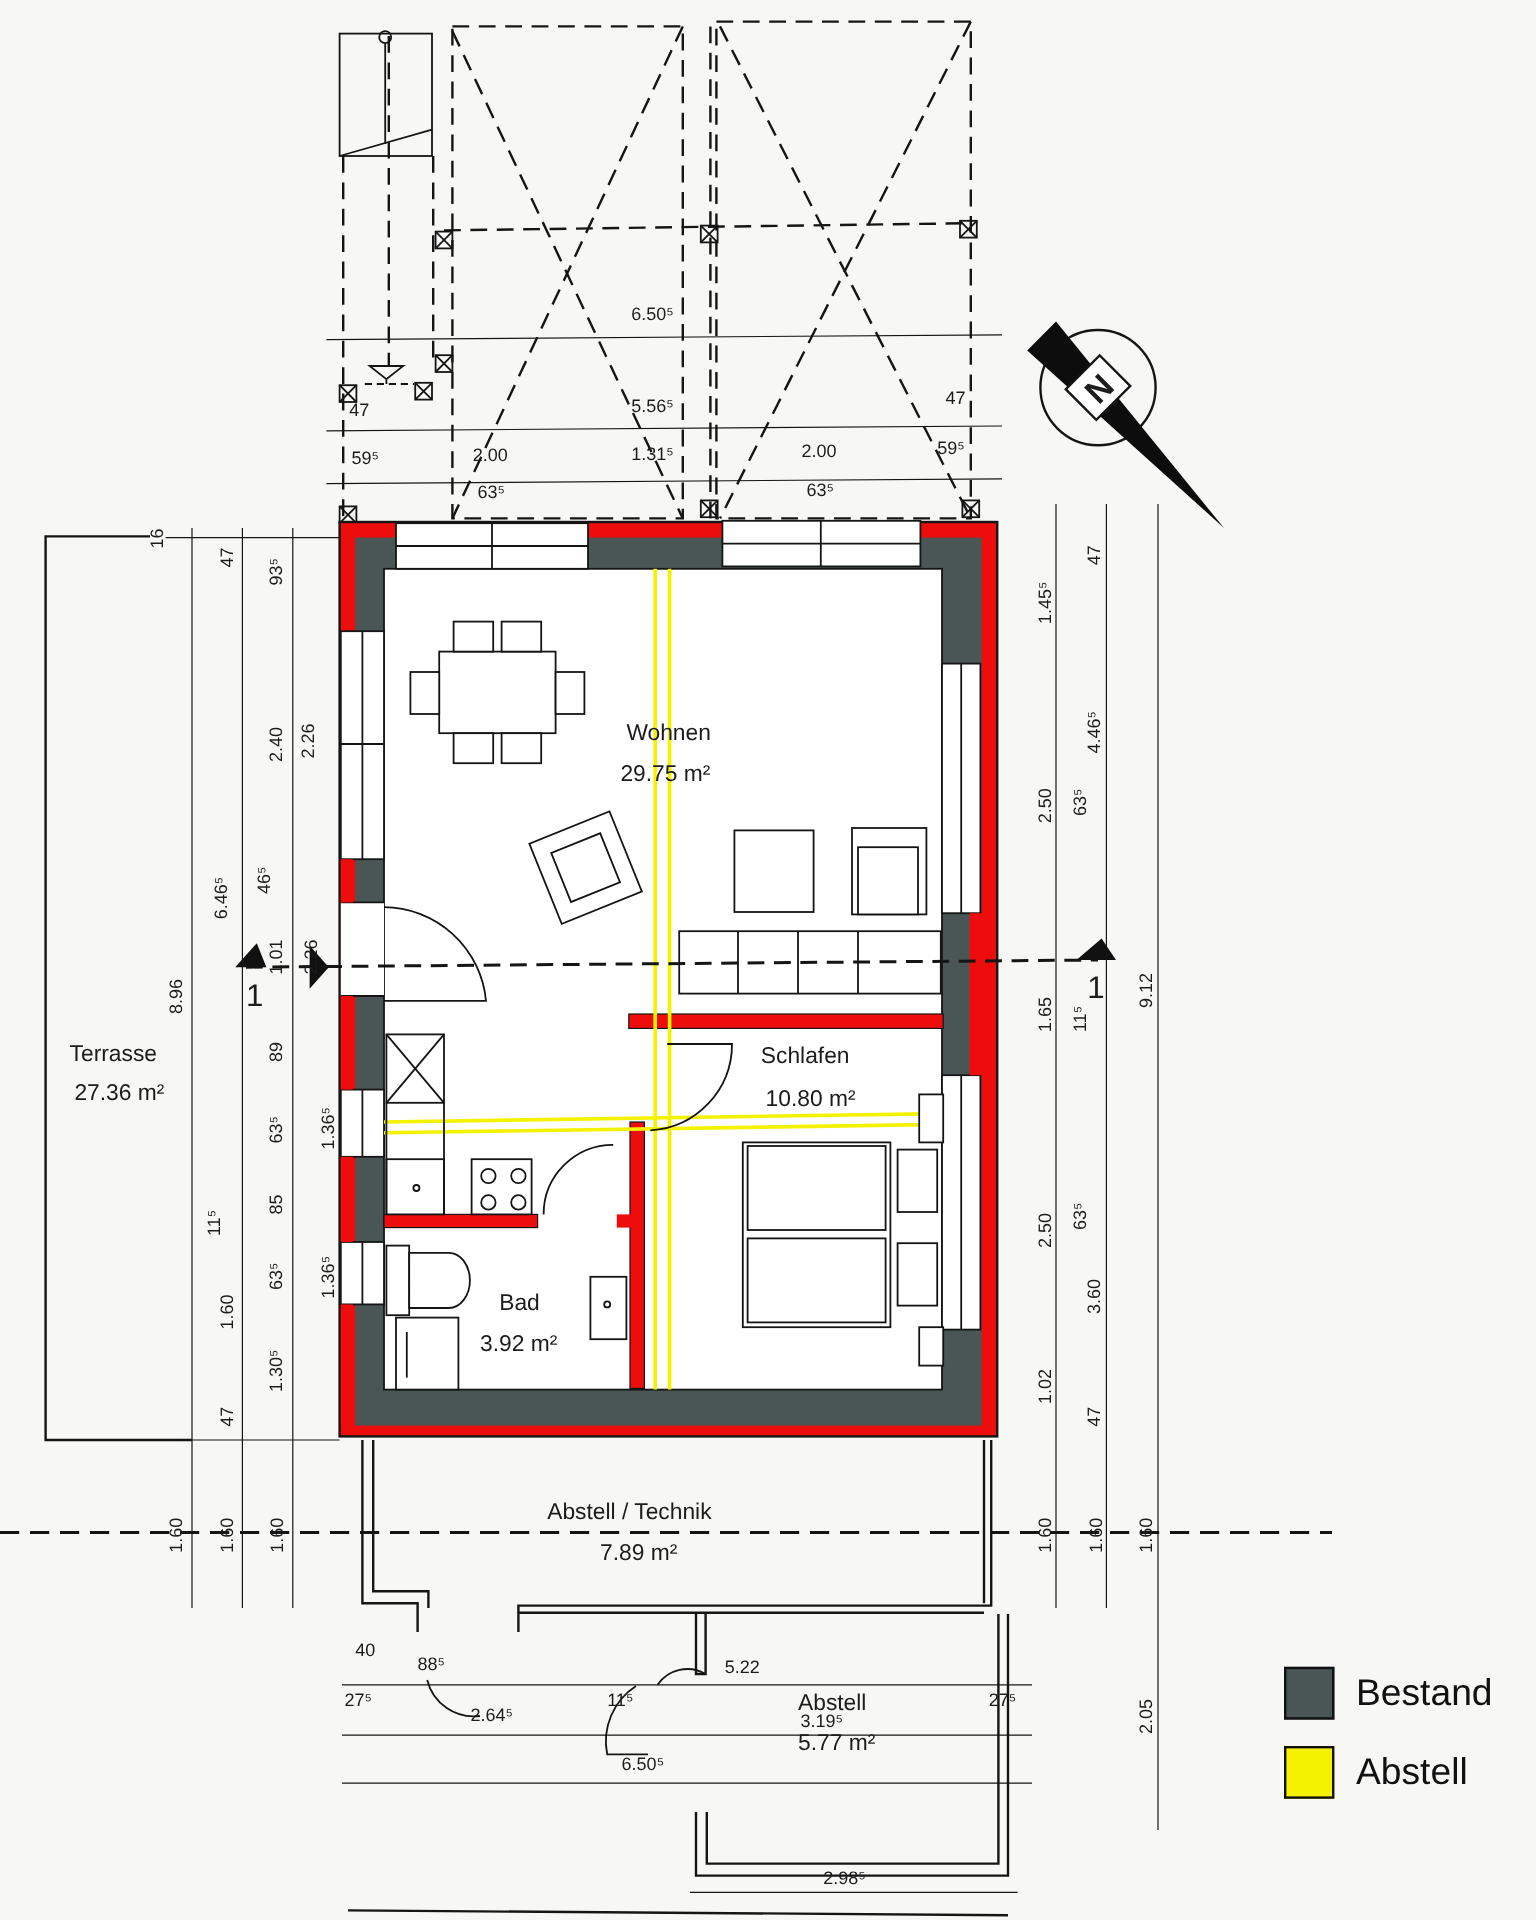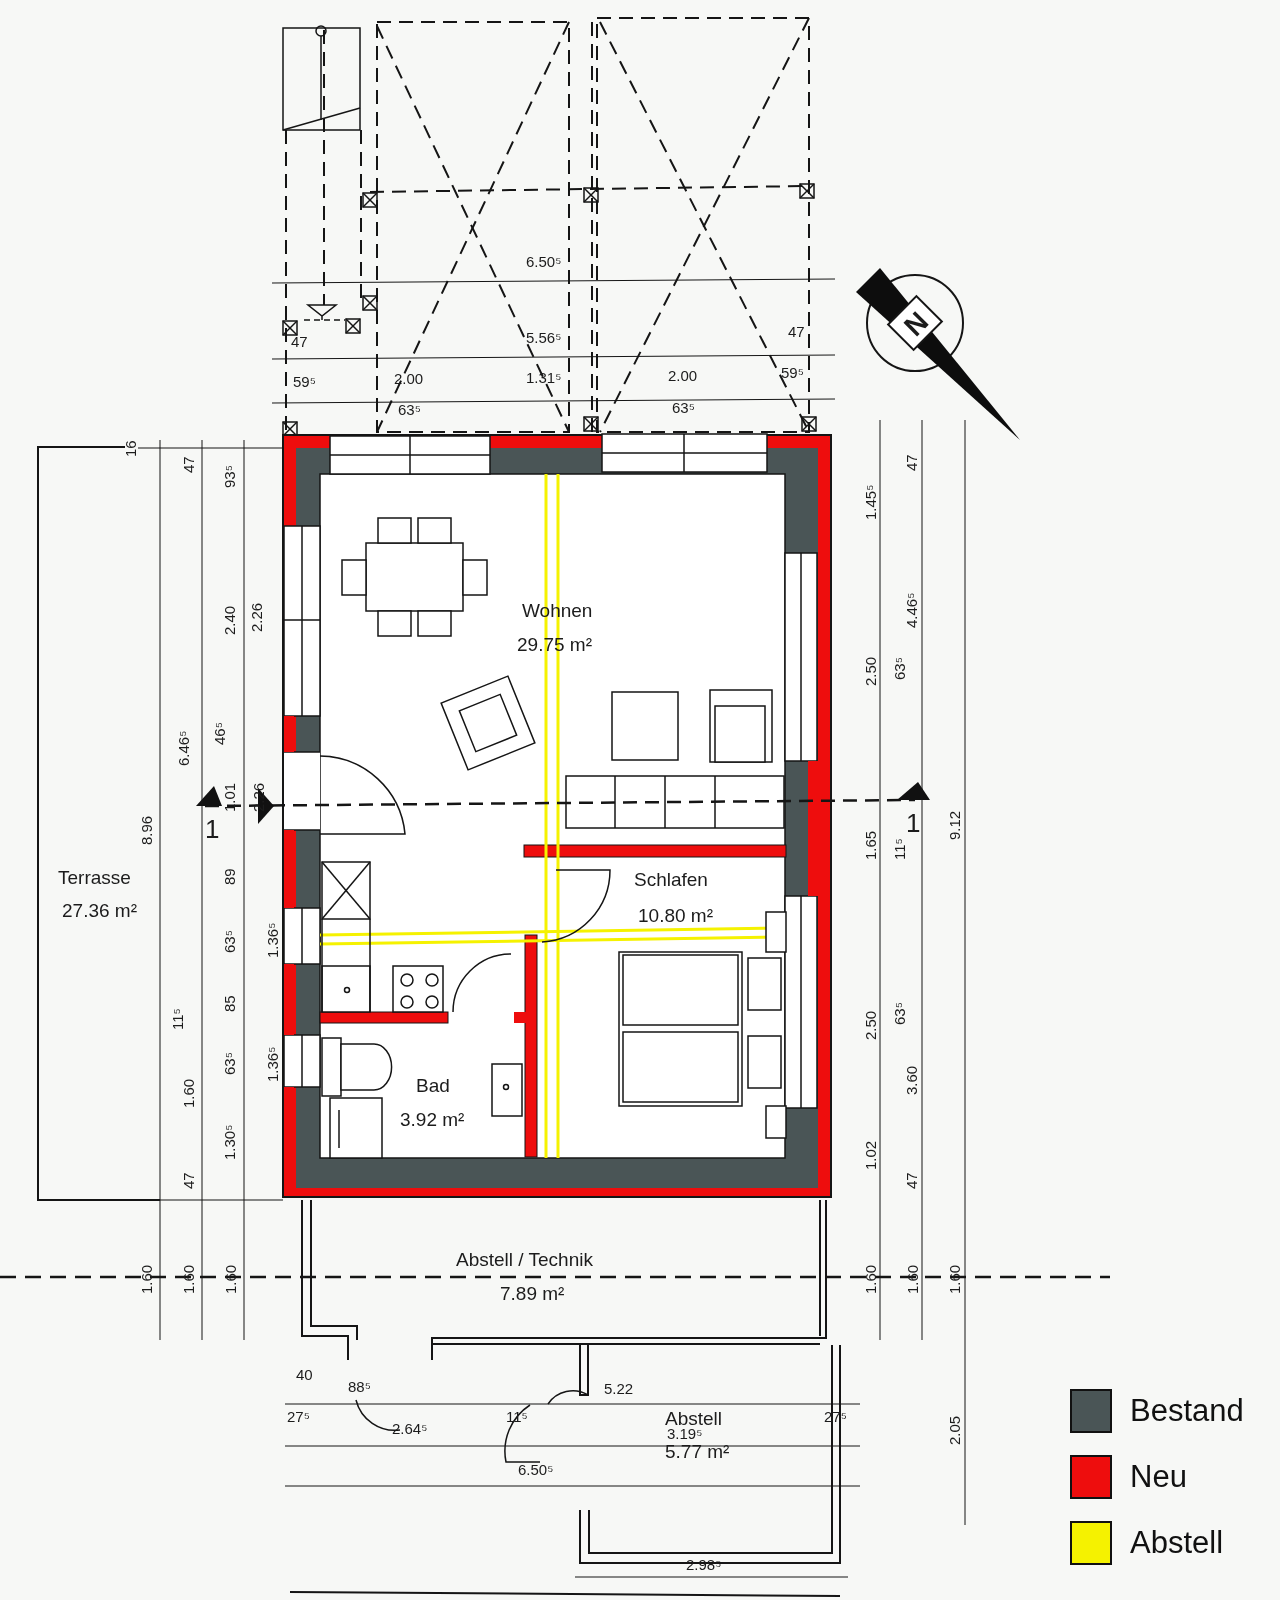--- a/index.html
+++ b/index.html
@@ -351,20 +351,16 @@
     <text transform="translate(960,1294) rotate(-90)">1.60</text>
   </g>
 </svg>
 
 <div class="legend">
   <div class="legend-item">
     <div class="legend-swatch" style="background:#4a5556"></div>
     <span class="legend-label">Bestand</span>
   </div>
   <div class="legend-item">
-    <div class="legend-swatch" style="background:#ee0d0d"></div>
-    <span class="legend-label">Neu</span>
-  </div>
-  <div class="legend-item">
     <div class="legend-swatch" style="background:#f5f200"></div>
     <span class="legend-label">Abstell</span>
   </div>
 </div>
 
 </body></html>

